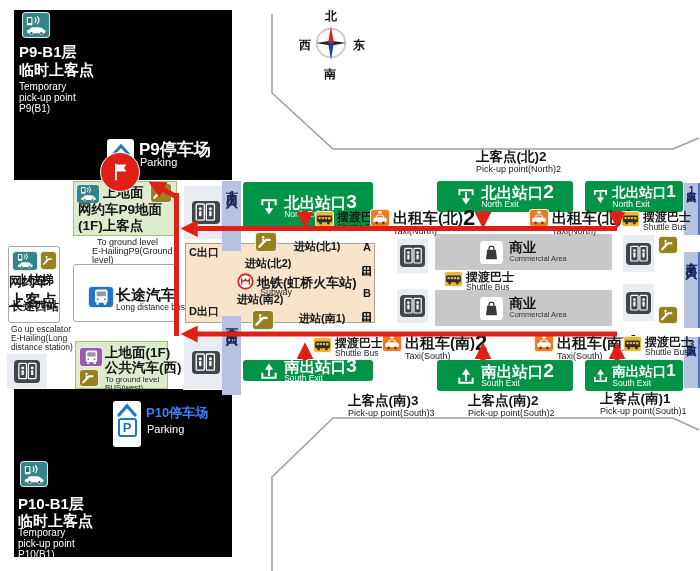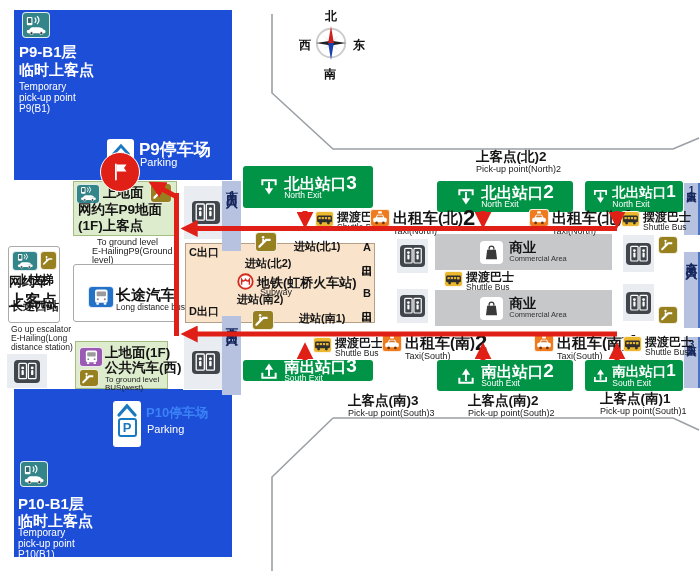--- a/index.html
+++ b/index.html
@@ -1,20 +1,20 @@
 <!DOCTYPE html>
 <html><head>
 <meta charset="utf-8">
 <style>
   html,body{margin:0;padding:0;background:#fff}
   .stage{position:relative;width:700px;height:571px;background:#fff;overflow:hidden;
          font-family:"Liberation Sans","DejaVu Sans",sans-serif;color:#151515}
   .abs{position:absolute}
   
-  .panel{position:absolute;background:#1d4ed8;color:#fff}
+  .panel{position:absolute;background:#000000;color:#fff}
   .pt1{font-size:15px;font-weight:700;line-height:18px;white-space:nowrap}
   .pten{font-size:10px;line-height:11px;white-space:nowrap}
   .parkcn{font-size:17px;font-weight:700;white-space:nowrap}
   .parken{font-size:11px}
   
   .tile{position:absolute;border-radius:4px;display:flex;align-items:center;justify-content:center;
         box-sizing:border-box;border:1px solid rgba(255,255,255,.85)}
   .t-teal{background:#33858a}.t-gold{background:#97801f}.t-blue{background:#2472c8}
   .t-purp{background:#9a5ab4}
   .tile svg{width:86%;height:86%}
@@ -392,21 +392,21 @@
   <div class="strip" style="left:222px;top:316px;width:19px;height:79px;font-size:12.5px;letter-spacing:2.5px;padding-top:2px">西出入口2</div>
   <div class="strip strip-e" style="left:684px;top:183px;width:16px;height:52px;font-size:10px;letter-spacing:.5px">东出入口1</div>
   <div class="strip strip-e" style="left:684px;top:252px;width:16px;height:76px;font-size:12px;letter-spacing:2.5px">东出入口2</div>
   <div class="strip strip-e" style="left:684px;top:337px;width:16px;height:51px;font-size:10px;letter-spacing:.5px">东出入口3</div>
 
   <div class="pickup" style="left:476px;top:150px">
     <div class="pkcn">上客点(北)2</div>
     <div class="pken">Pick-up point(North)2</div>
   </div>
 
-  <div class="exitbox" style="left:243px;top:166px;width:130px;height:42px">
+  <div class="exitbox" style="left:243px;top:182px;width:130px;height:49px">
     <svg viewBox="0 0 24 24">
         <use href="#i-exit-down"></use>
       </svg>
     <div>
         <div class="excn"><span>北出站口</span><span class="exnum">3</span></div>
          <div class="exen">North Exit</div>
       </div>
   </div>
   <div class="exitbox" style="left:437px;top:181px;width:136px;height:31px">
     <svg viewBox="0 0 24 24">

